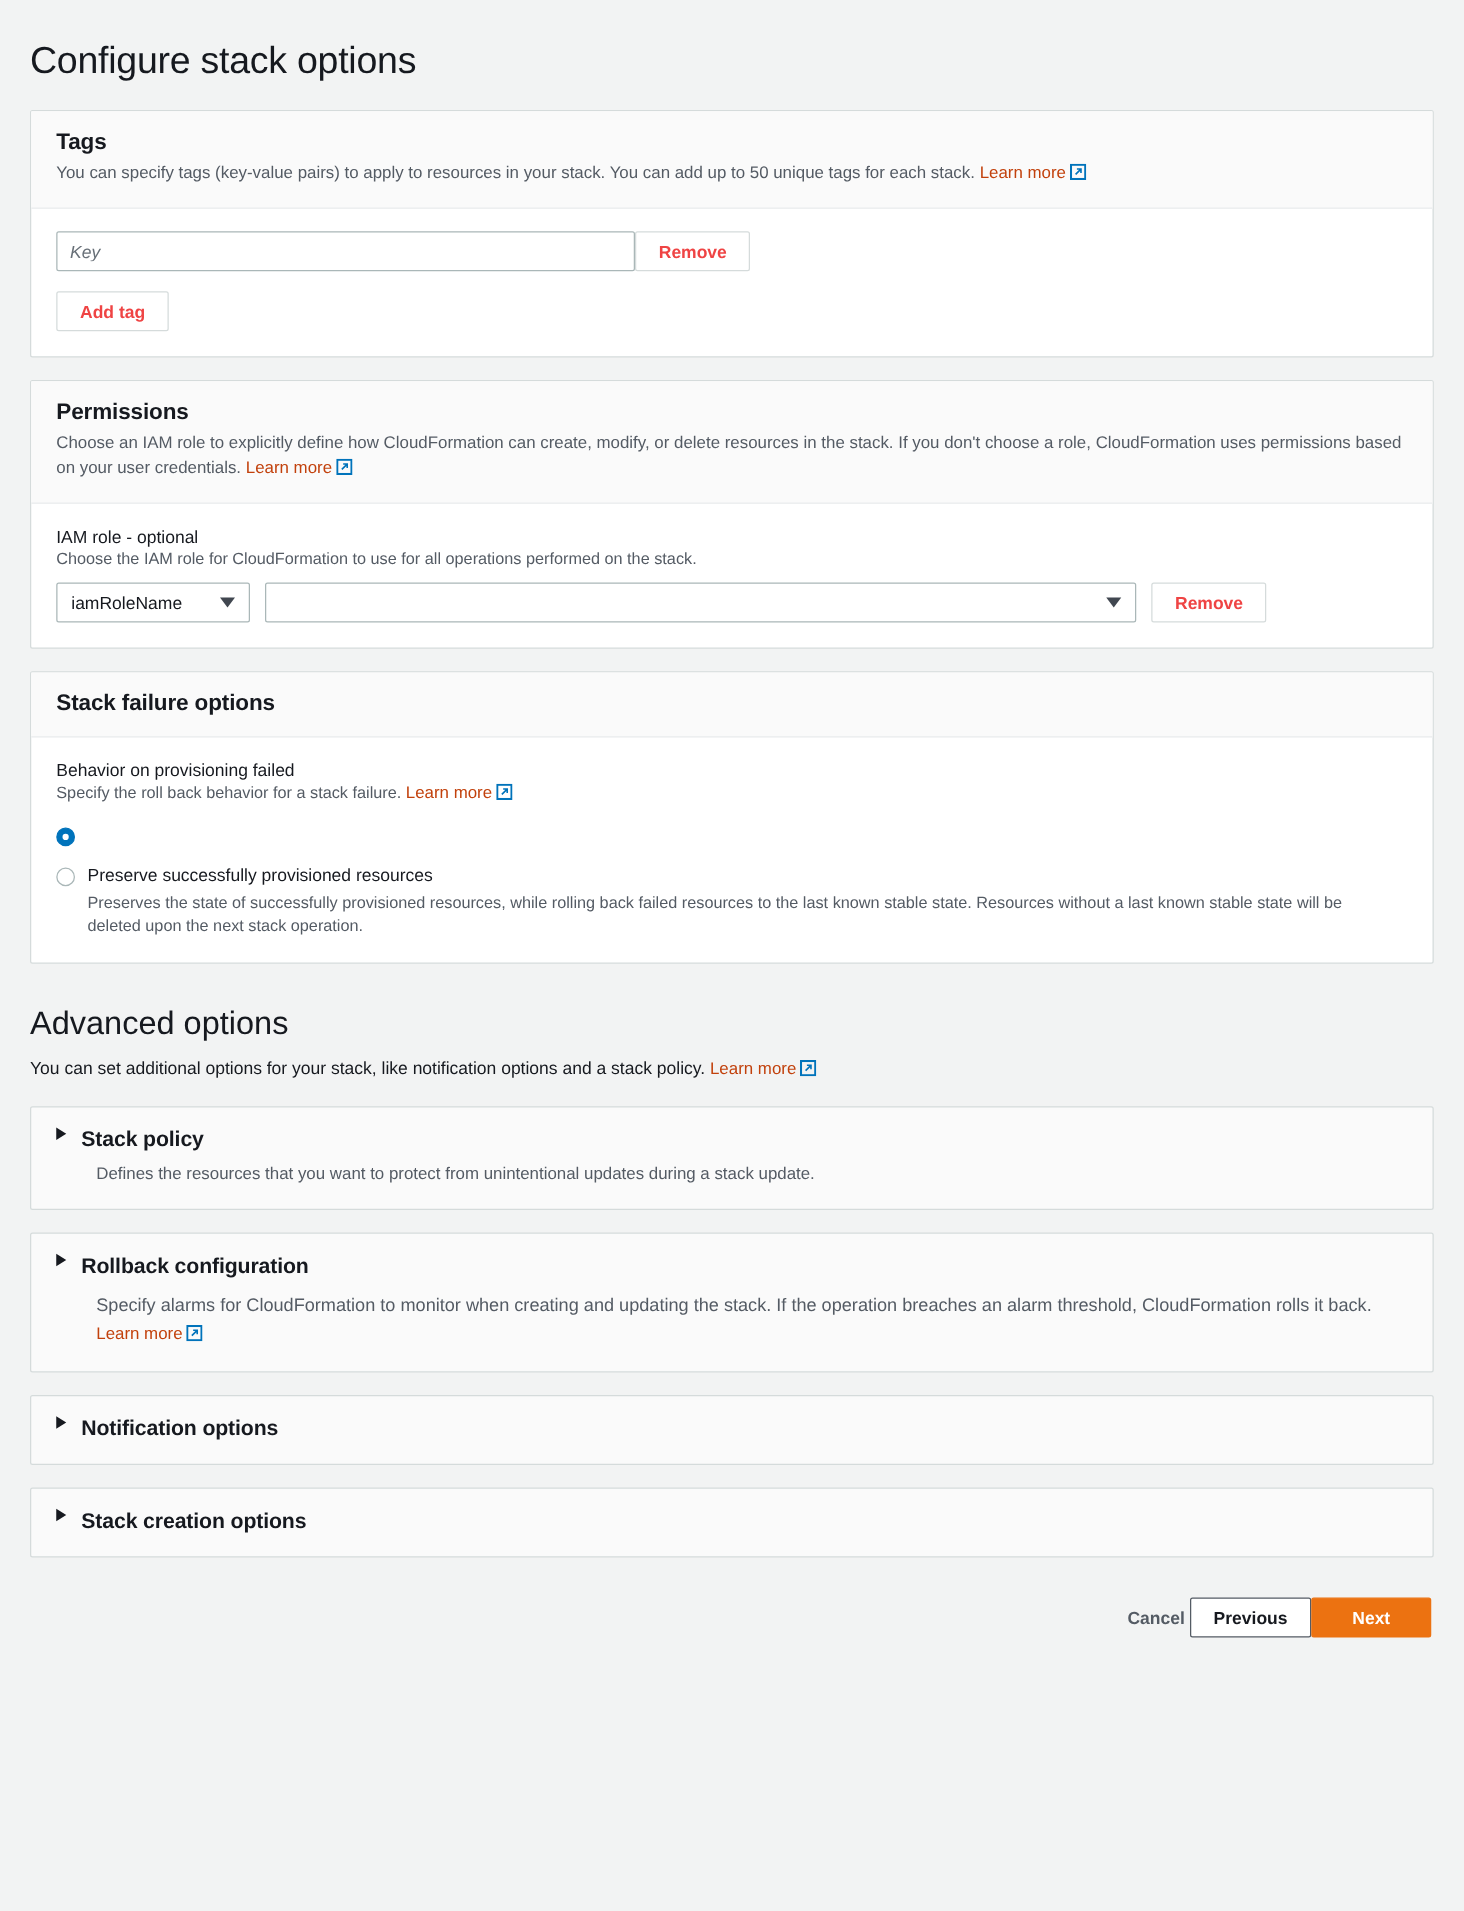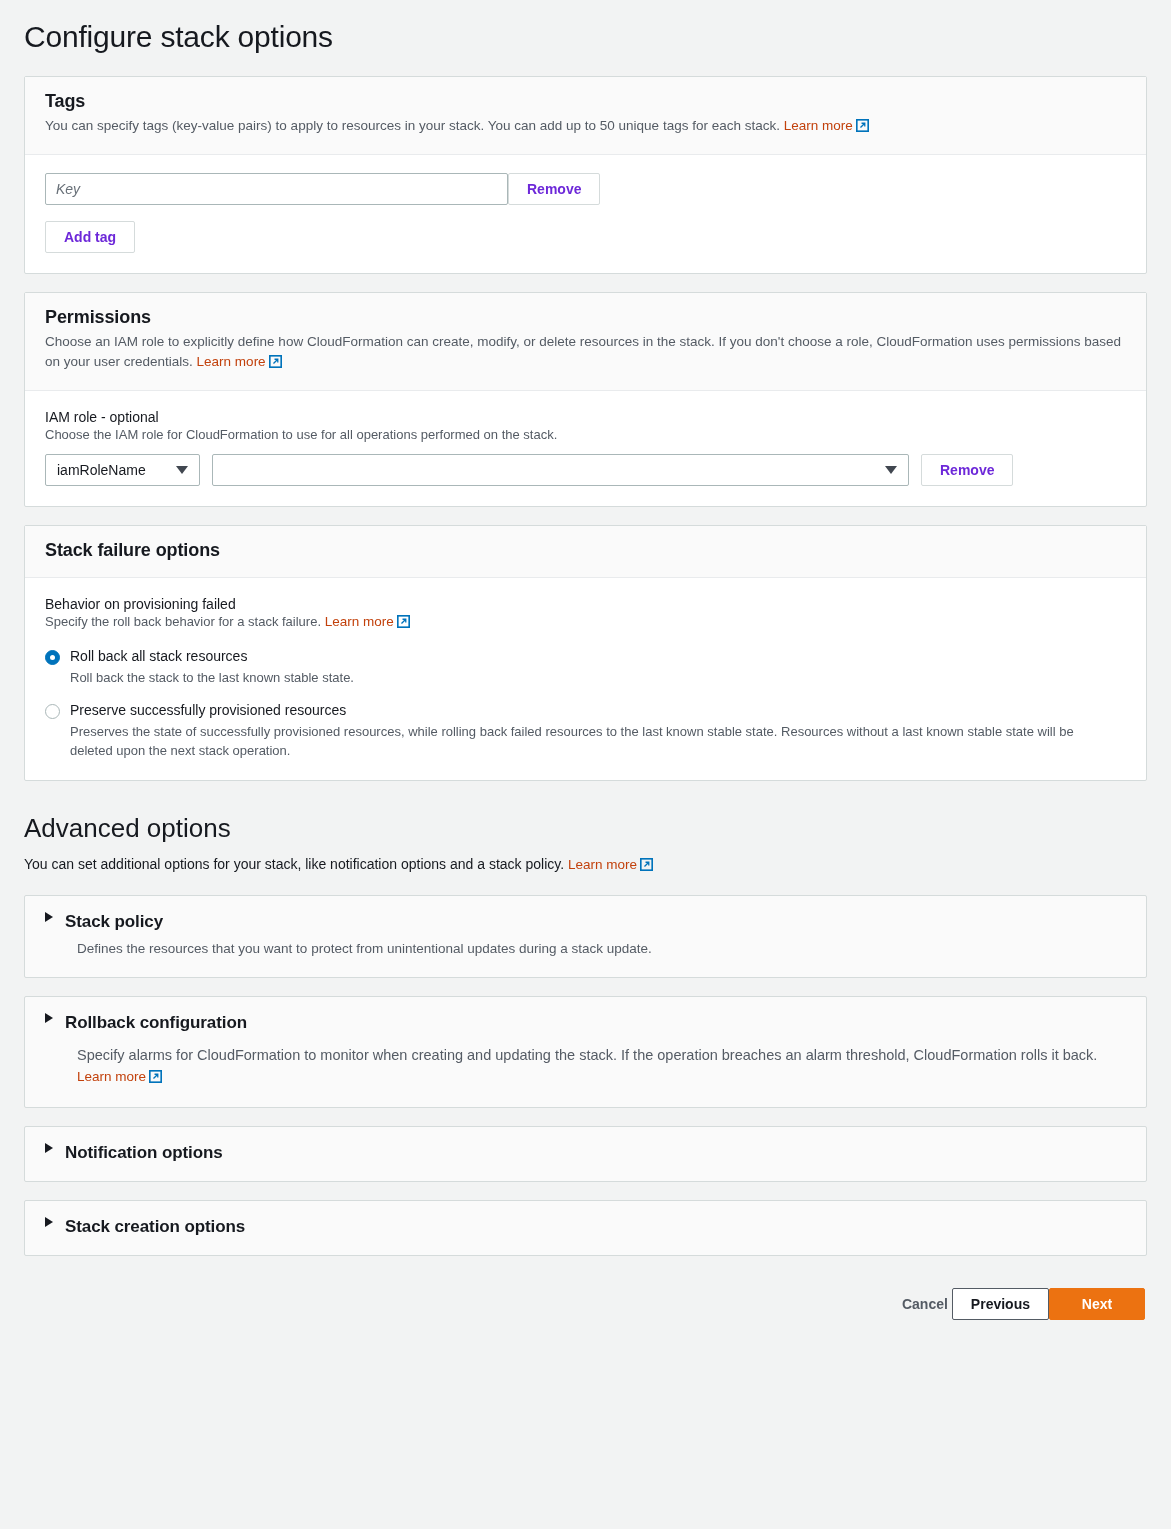--- a/index.html
+++ b/index.html
@@ -9,21 +9,21 @@
     font-family: "Liberation Sans", sans-serif;
     color: #16191f;
   }
   body { width: 1171px; min-height: 1529px; }
   .page { padding: 20px 24px 0 24px; }
 
   h1.page-title {
     font-size: 30px;
     font-weight: 400;
     letter-spacing: -0.2px;
-    margin: 0 0 22px 0;
+    margin: 12px 0 22px 0;
     color: #16191f;
   }
   h2.section-title {
     font-size: 26px;
     font-weight: 400;
     margin: 32px 0 10px 0;
     color: #16191f;
   }
   .section-desc {
     font-size: 14px;
@@ -97,21 +97,21 @@
     border-radius: 2px;
     font-size: 14px;
     font-weight: bold;
     font-family: "Liberation Sans", sans-serif;
     cursor: pointer;
     background: #ffffff;
     padding: 0 18px;
   }
   .btn-disabled {
     border: 1px solid #d5dbdb;
-    color: #6d28d9;
+    color: #ef4444;
     cursor: default;
   }
   .btn-normal {
     border: 1px solid #545b64;
     color: #16191f;
   }
   .btn-primary {
     border: 1px solid #ec7211;
     background: #ec7211;
     color: #ffffff;
@@ -317,24 +317,20 @@
         <span>Specify the roll back behavior for a stack failure.</span>
         <a class="learn-more" href="#"><span>Learn more</span><span class="ext-icon"><svg width="13" height="13" viewBox="0 0 16 16">
                 <rect x="1" y="1" width="14" height="14" fill="none" stroke="#0073bb" stroke-width="2"></rect>
                 <path d="M5.5 10.5 L10.5 5.5 M6.8 5.2 H10.8 V9.2" stroke="#0073bb" stroke-width="1.6" fill="none"></path>
               </svg></span></a>
       </div>
 
       <div class="radio-group">
         <div class="radio-item">
           <span class="radio-ctrl checked"></span>
-          <div>
-            <div class="radio-label">Roll back all stack resources</div>
-            <div class="radio-desc">Roll back the stack to the last known stable state.</div>
-          </div>
         </div>
         <div class="radio-item">
           <span class="radio-ctrl"></span>
           <div>
             <div class="radio-label">Preserve successfully provisioned resources</div>
             <div class="radio-desc">Preserves the state of successfully provisioned resources, while rolling back failed resources to the last known stable state. Resources without a last known stable state will be deleted upon the next stack operation.</div>
           </div>
         </div>
       </div>
     </div>

